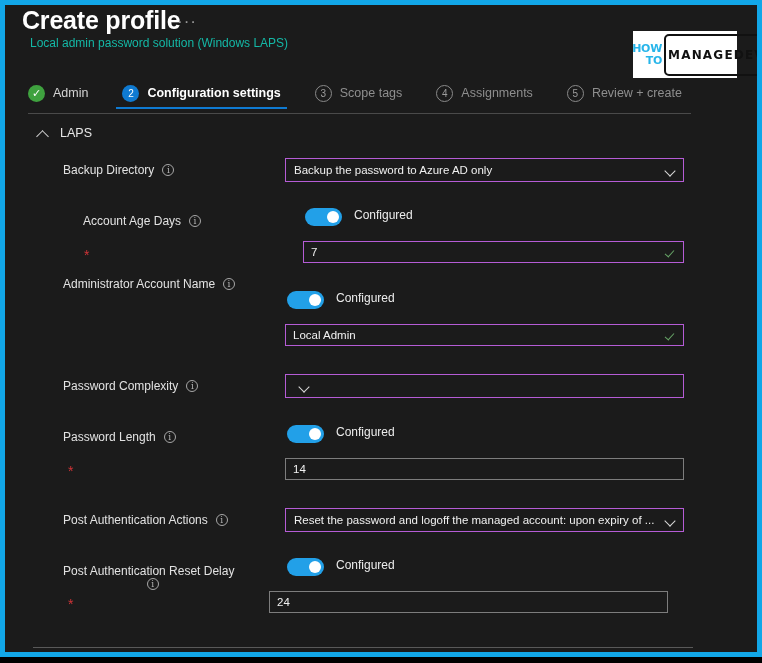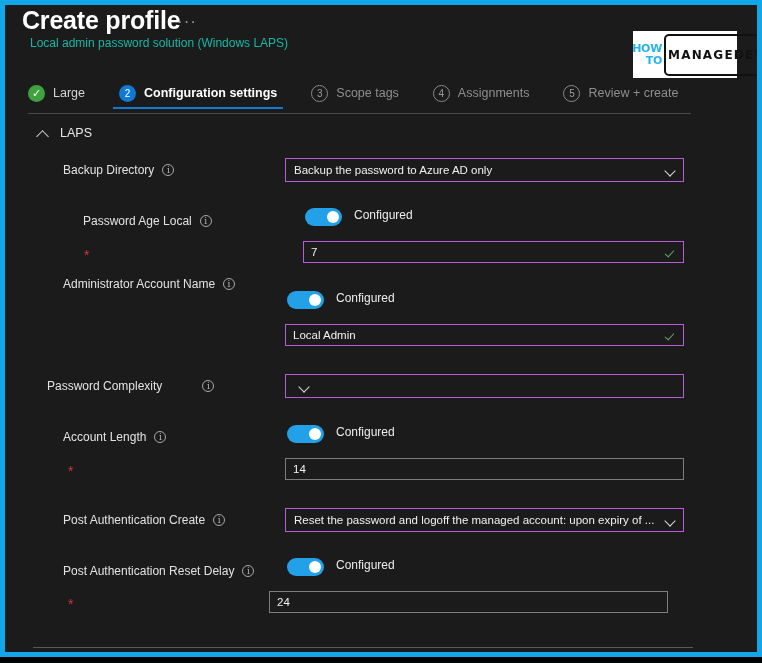--- a/index.html
+++ b/index.html
@@ -351,21 +351,21 @@
     </div>
     <div class="logo-box">
       <span class="logo-manage">MANAGE</span>
       <span class="logo-devices">DEVICES</span>
     </div>
   </div>
 
   <div class="tabs">
     <div class="tab done">
       <span class="tab-badge badge-done">✓</span>
-      <span class="tab-label">Large</span>
+      <span class="tab-label">Admin</span>
     </div>
     <div class="tab active">
       <span class="tab-badge badge-active">2</span>
       <span class="tab-label">Configuration settings</span>
       <span class="tab-underline"></span>
     </div>
     <div class="tab idle">
       <span class="tab-badge badge-idle">3</span>
       <span class="tab-label">Scope tags</span>
     </div>
@@ -391,21 +391,21 @@
     <div class="field-label" style="left:58px; top:158px;">
       <span>Backup Directory</span>
       <span class="info-icon">i</span>
     </div>
     <div class="dropdown" style="left:280px; top:153px; width:399px;">
       <span class="dd-text">Backup the password to Azure AD only</span>
       <span class="dd-chevron"></span>
     </div>
 
     <div class="field-label" style="left:78px; top:209px;">
-      <span>Password Age Local</span>
+      <span>Account Age Days</span>
       <span class="info-icon">i</span>
     </div>
     <div class="required-star" style="left:79px; top:245px;">*</div>
     <div class="toggle-wrap" style="left:300px; top:203px;">
       <span class="toggle">
           <span class="knob"></span>
         </span>
       <span class="toggle-label">Configured</span>
     </div>
     <div class="textinput accent" style="left:298px; top:236px; width:381px;">
@@ -421,53 +421,53 @@
       <span class="toggle">
           <span class="knob"></span>
         </span>
       <span class="toggle-label">Configured</span>
     </div>
     <div class="textinput accent" style="left:280px; top:319px; width:399px;gap:40px;">
       <span class="ti-text">Local Admin</span>
       <span class="check-mark"></span>
     </div>
 
-    <div class="field-label" style="left:42px; top:374px;gap:32px;">
+    <div class="field-label" style="left:58px; top:374px;">
       <span>Password Complexity</span>
       <span class="info-icon">i</span>
     </div>
     <div class="dropdown" style="left:280px; top:369px; width:399px;">
       <span class="dd-chevron"></span>
     </div>
 
     <div class="field-label" style="left:58px; top:425px;">
-      <span>Account Length</span>
+      <span>Password Length</span>
       <span class="info-icon">i</span>
     </div>
     <div class="required-star" style="left:63px; top:461px;">*</div>
     <div class="toggle-wrap" style="left:282px; top:420px;">
       <span class="toggle">
           <span class="knob"></span>
         </span>
       <span class="toggle-label">Configured</span>
     </div>
     <div class="textinput" style="left:280px; top:453px; width:399px;">
       <span class="ti-text">14</span>
     </div>
 
     <div class="field-label" style="left:58px; top:508px;">
-      <span>Post Authentication Create</span>
+      <span>Post Authentication Actions</span>
       <span class="info-icon">i</span>
     </div>
     <div class="dropdown" style="left:280px; top:503px; width:399px;">
       <span class="dd-text">Reset the password and logoff the managed account: upon expiry of ...</span>
       <span class="dd-chevron"></span>
     </div>
 
-    <div class="field-label" style="left:58px; top:559px;">
+    <div class="field-label" style="left:58px; top:559px;flex-direction:column;">
       <span>Post Authentication Reset Delay</span>
       <span class="info-icon">i</span>
     </div>
     <div class="required-star" style="left:63px; top:594px;">*</div>
     <div class="toggle-wrap" style="left:282px; top:553px;">
       <span class="toggle">
           <span class="knob"></span>
         </span>
       <span class="toggle-label">Configured</span>
     </div>

